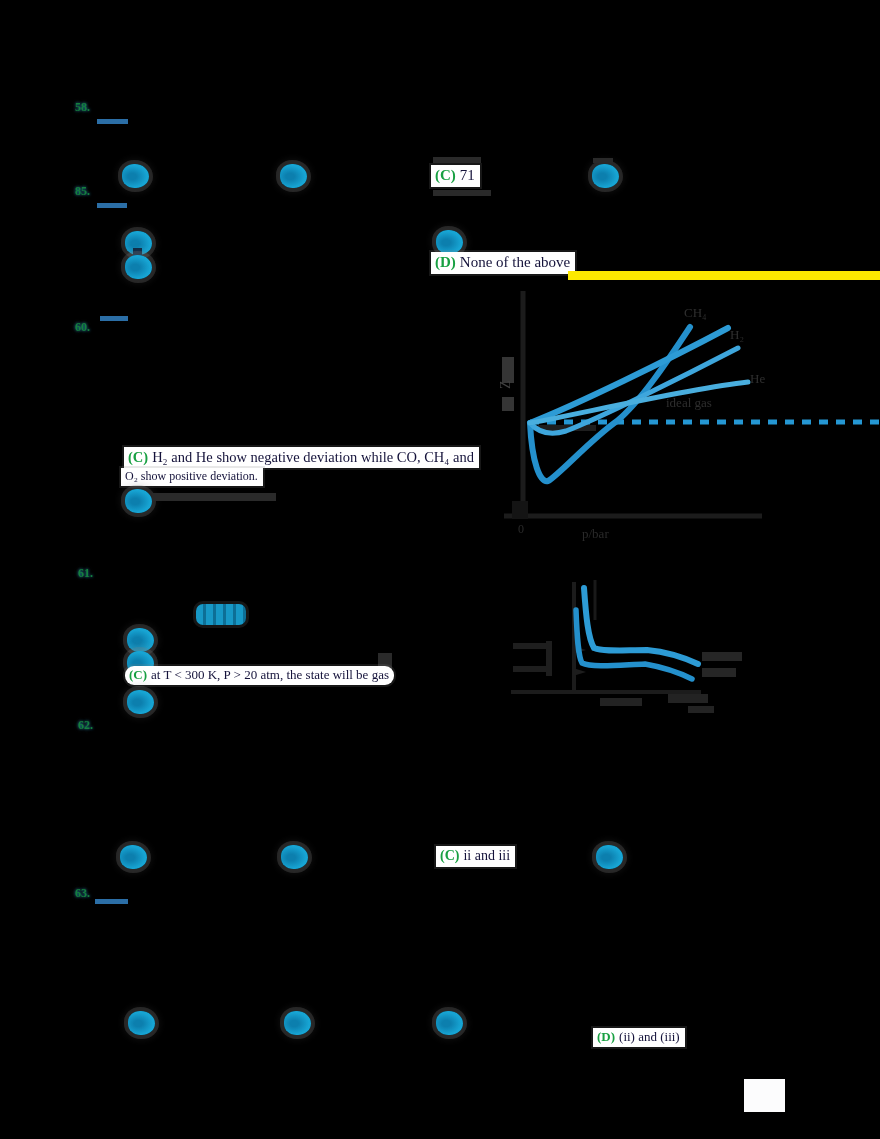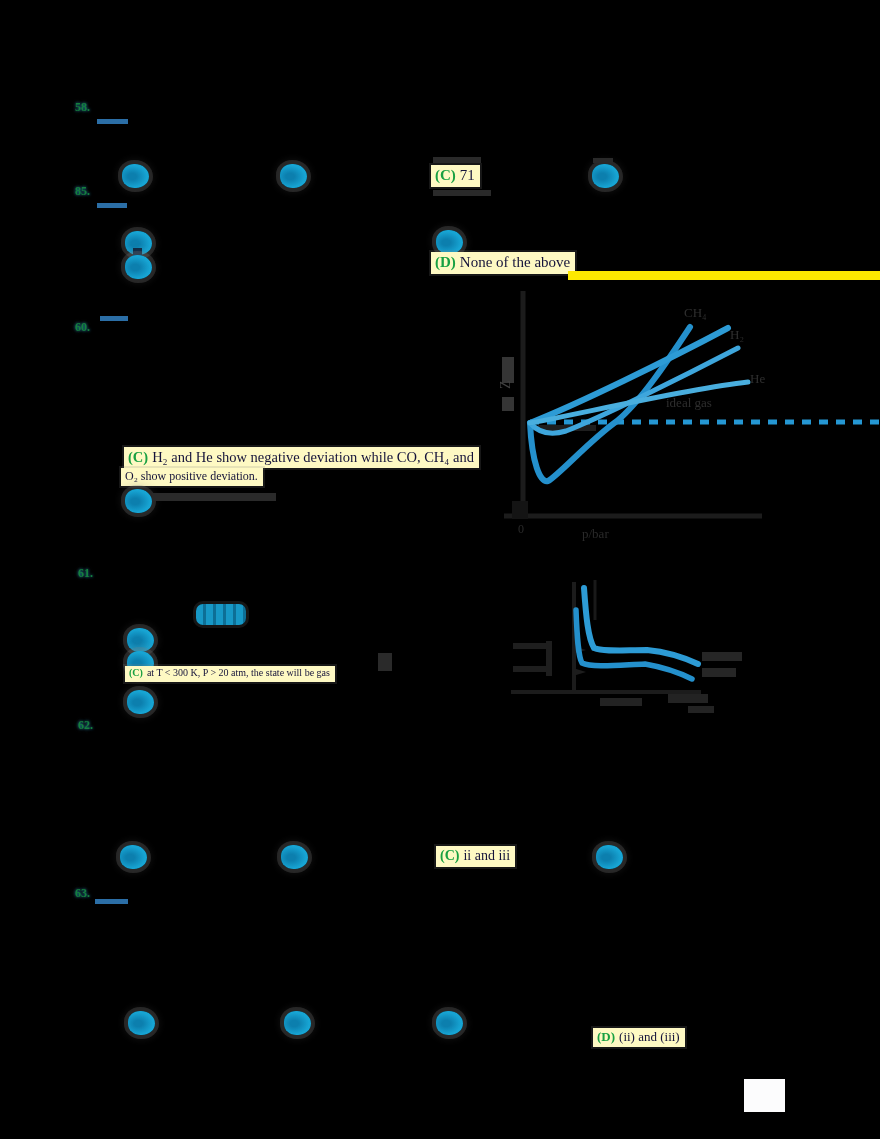--- a/index.html
+++ b/index.html
@@ -6,21 +6,21 @@
   #page{position:relative;width:880px;height:1139px;background:#000;overflow:hidden;
         font-family:"Liberation Serif","DejaVu Serif",serif;}
   .abs{position:absolute;}
   .qnum{color:#15803d;font-weight:bold;font-size:12px;filter:blur(.5px);
         text-shadow:0 0 3px rgba(23,149,190,.85),0 0 5px rgba(130,130,130,.35);}
   .qline{background:#2b6ea6;height:5px;filter:blur(.6px);}
   .bullet{width:27px;height:24px;border-radius:46% 54% 50% 48%;
           background:radial-gradient(ellipse at 38% 52%, #0c7fae 18%, #17a4d3 62%, #1aa9d8 100%);
           box-shadow:0 0 0 4px rgba(125,125,125,.26), 0 0 7px 5px rgba(95,95,95,.16);
           filter:blur(.4px);}
-  .hl{background:#fef9c3;color:#14123a;font-size:15px;line-height:1.25;
+  .hl{background:#ffffff;color:#14123a;font-size:15px;line-height:1.25;
       padding:1px 5px 2px 4px;white-space:nowrap;display:inline-block;
       box-shadow:0 0 0 2px rgba(125,125,125,.18);}
   .hl .ltr{color:#18a042;font-weight:bold;margin-right:4px;}
   .smudge{background:#2a2a2a;filter:blur(.7px);}
   .bar{background:#fde900;}
   .term{background:repeating-linear-gradient(90deg,#1798c6 0 7px,#0d6f96 7px 10px);
         border-radius:7px;filter:blur(.6px);box-shadow:0 0 0 3px rgba(110,110,110,.2);}
   svg text{font-family:"Liberation Serif","DejaVu Serif",serif;}
 </style>
 </head>
@@ -84,21 +84,21 @@
     <span>O₂ show positive deviation.</span>
   </div>
   <div class="abs bullet" style="left:125px;top:489px;"></div>
   <div class="abs smudge" style="left:152px;top:493px;width:124px;height:8px;"></div>
 
   <div class="abs qnum" style="left:78px;top:566px;">61.</div>
   <div class="abs term" style="left:196px;top:604px;width:50px;height:21px;"></div>
   <div class="abs bullet" style="left:127px;top:628px;"></div>
   <div class="abs bullet" style="left:127px;top:651px;"></div>
   <div class="abs smudge" style="left:378px;top:653px;width:14px;height:18px;"></div>
-  <div class="abs hl" style="left:125px;top:666px;font-size:10px;">
+  <div class="abs hl" style="left:125px;top:666px;font-size:13px;border-radius:9px;">
     <span class="ltr">(C)</span><span>at T &lt; 300 K, P &gt; 20 atm, the state will be gas</span>
   </div>
   <div class="abs bullet" style="left:127px;top:690px;"></div>
 
   <svg class="abs" style="left:493px;top:578px;" width="317" height="140" viewBox="0 0 317 140">
     <line x1="81" y1="4" x2="81" y2="114" stroke="#1c1c1c" stroke-width="4"></line>
     <line x1="18" y1="114" x2="208" y2="114" stroke="#1c1c1c" stroke-width="4"></line>
     <line x1="102" y1="2" x2="102" y2="42" stroke="#191919" stroke-width="3"></line>
     <rect x="20" y="65" width="34" height="6" fill="#1e1e1e"></rect>
     <rect x="20" y="88" width="34" height="6" fill="#1e1e1e"></rect>

